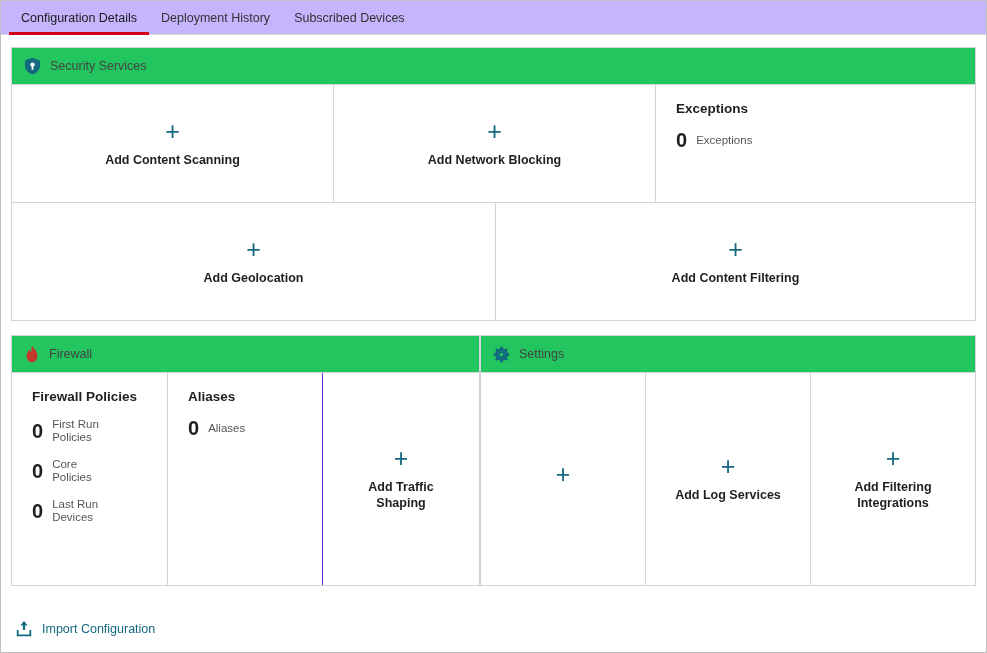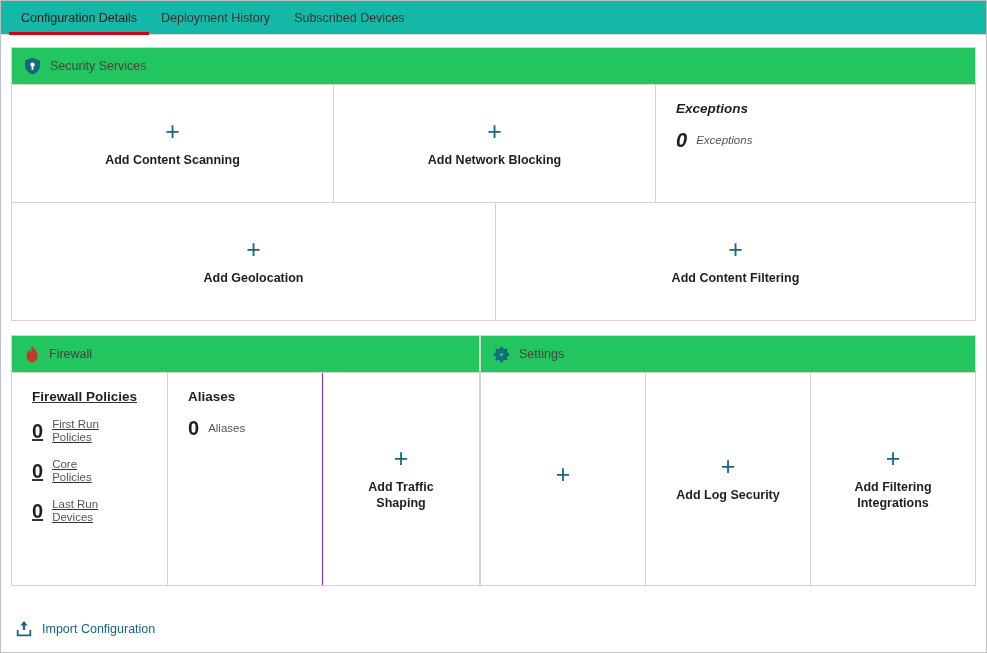--- a/index.html
+++ b/index.html
@@ -23,21 +23,21 @@
     background: #ffffff;
   }
 
   
   .tabbar {
     display: flex;
     align-items: flex-end;
     height: 33px;
     padding: 0 0 0 8px;
     border-bottom: 1px solid #d6d6d6;
-    background: #14b8a6;
+    background: #c4b5fd;
   }
   .tab {
     font-size: 12.5px;
     color: #333333;
     padding: 4px 12px 7px 12px;
     cursor: pointer;
     white-space: nowrap;
     border-bottom: 3px solid transparent;
     margin-bottom: -1px;
   }
@@ -137,36 +137,36 @@
     line-height: 13px;
     max-width: 62px;
   }
 
   
   #security-card { margin-bottom: 14px; }
   .sec-row-1 { display: flex; border-bottom: 1px solid #d4d4d4; }
   .sec-row-1 > div { height: 117px; }
   .sec-a { width: 322px; border-right: 1px solid #d4d4d4; }
   .sec-b { width: 322px; border-right: 1px solid #d4d4d4; }
-  .sec-c { flex: 1; font-style: italic; }
+  .sec-c { flex: 1; }
   .sec-row-2 { display: flex; }
   .sec-row-2 > div { height: 117px; }
   .sec-d { width: 484px; border-right: 1px solid #d4d4d4; }
   .sec-e { flex: 1; }
 
   
   .bottom-row {
     display: flex;
     gap: 0;
   }
   #firewall-card { width: 469px; }
   #settings-card { flex: 1; }
 
   .fw-body { display: flex; height: 212px; }
-  .fw-policies { width: 156px; border-right: 1px solid #d4d4d4; text-decoration: underline; }
+  .fw-policies { width: 156px; border-right: 1px solid #d4d4d4; }
   .fw-aliases { width: 155px; border-right: 1px solid #6d28d9; }
   .fw-shaping { flex: 1; }
 
   .set-body { display: flex; height: 212px; }
   .set-body > div { flex: 1; }
   .set-body > div + div { border-left: 1px solid #d4d4d4; }
 
   
   .footer {
     position: absolute;
@@ -297,21 +297,21 @@
             </svg>
           </span>
           <span class="title">Settings</span>
         </div>
         <div class="set-body">
           <div class="tile">
             <span class="plus">+</span>
           </div>
           <div class="tile">
             <span class="plus">+</span>
-            <span class="tile-label" style="max-width:110px;">Add Log Security</span>
+            <span class="tile-label" style="max-width:110px;">Add Log Services</span>
           </div>
           <div class="tile">
             <span class="plus">+</span>
             <span class="tile-label" style="max-width:106px;">Add Filtering Integrations</span>
           </div>
         </div>
       </div>
 
     </div>
   </div>

